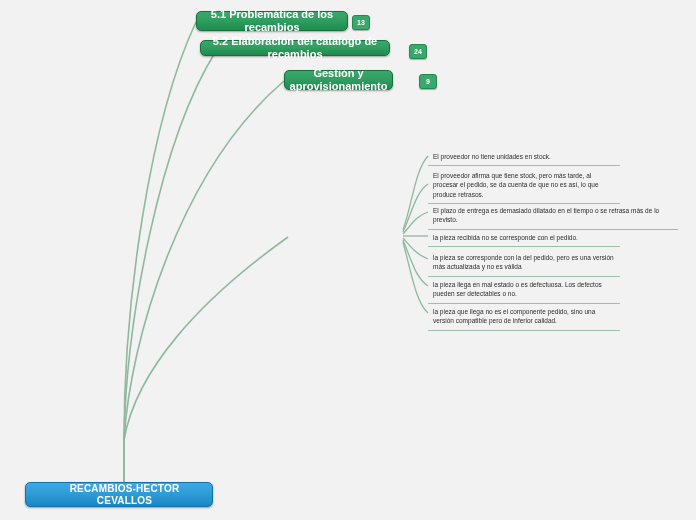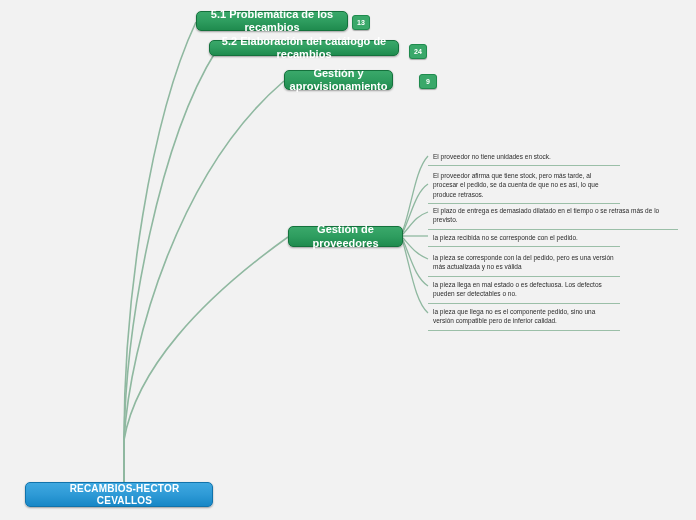--- a/index.html
+++ b/index.html
@@ -103,33 +103,30 @@
     <path d="M403,238 C412,248 416,254 428,259" stroke="#8fb8a0" stroke-width="1.3" fill="none"></path>
     <path d="M403,240 C412,262 416,278 428,286" stroke="#8fb8a0" stroke-width="1.3" fill="none"></path>
     <path d="M403,242 C412,276 416,302 428,313" stroke="#8fb8a0" stroke-width="1.3" fill="none"></path>
   </svg>
 
   <div class="node green" style="left:196px; top:11px; width:152px; height:20px;">
     <span>5.1 Problemática de los recambios</span>
   </div>
   <div class="badge" style="left:352px; top:15px;">13</div>
 
-  <div class="node green" style="left:209px; top:40px; width:190px; height:16px;">
+  <div class="node green" style="left:200px; top:40px; width:190px; height:16px;">
     <span>5.2 Elaboración del catálogo de recambios</span>
   </div>
   <div class="badge" style="left:409px; top:44px;">24</div>
 
   <div class="node green" style="left:284px; top:70px; width:109px; height:20px;">
     <span>Gestión y aprovisionamiento</span>
   </div>
   <div class="badge" style="left:419px; top:74px;">9</div>
 
-  <div class="node green" style="left:288px; top:226px; width:115px; height:21px;">
-    <span>Gestión de proveedores</span>
-  </div>
 
   <div class="node root" style="left:25px; top:482px; width:188px; height:25px;padding-left:20px;">
     <span>RECAMBIOS-HECTOR CEVALLOS</span>
   </div>
 
   <div class="leaf-wrap">
     <div class="leaf" style="left:428px; top:149px; width:192px;">
       <span>El proveedor no tiene unidades en stock.</span>
     </div>
     <div class="leaf" style="left:428px; top:168px; width:192px;">

